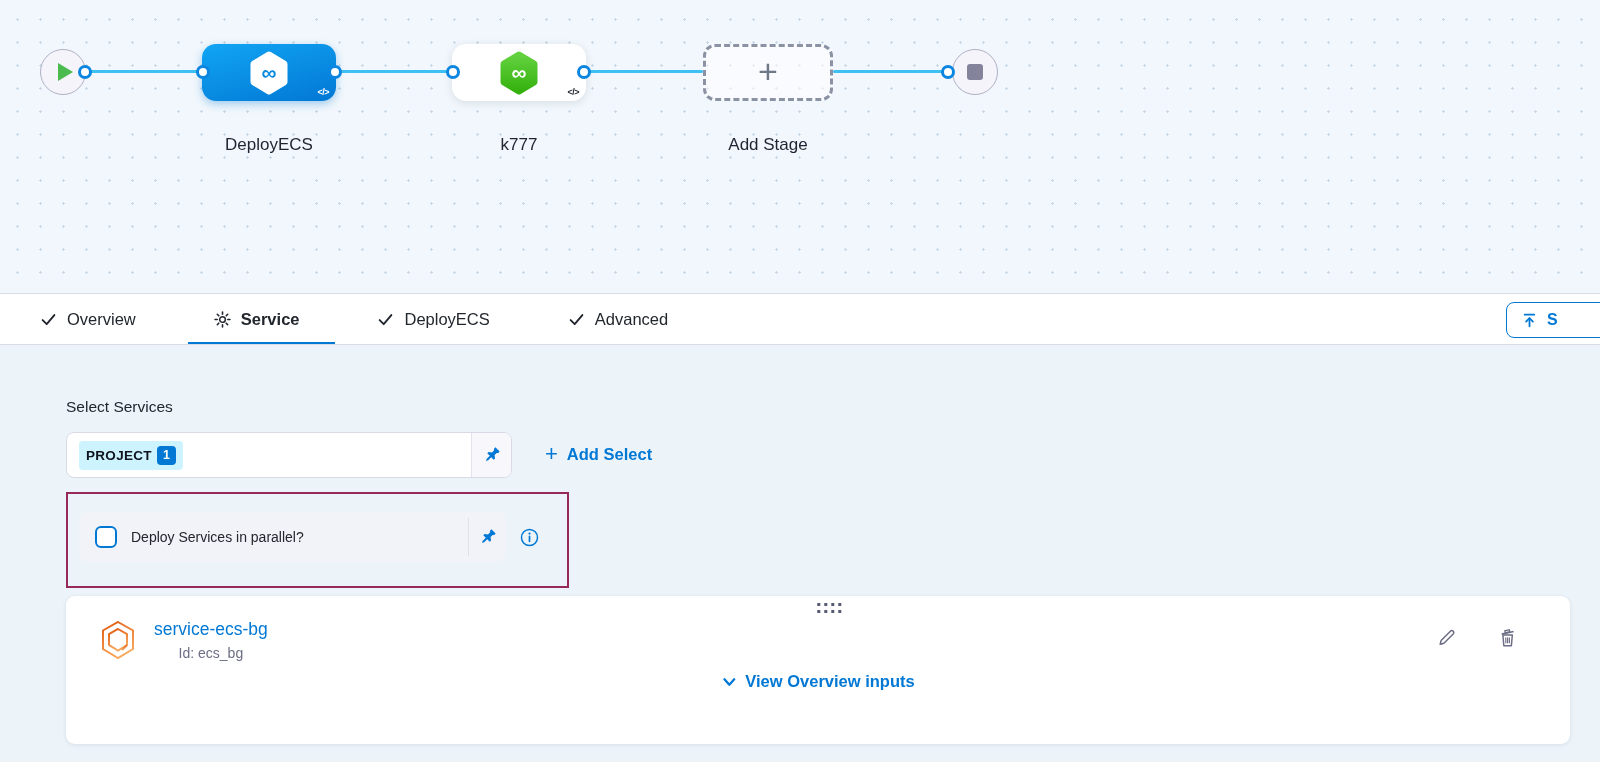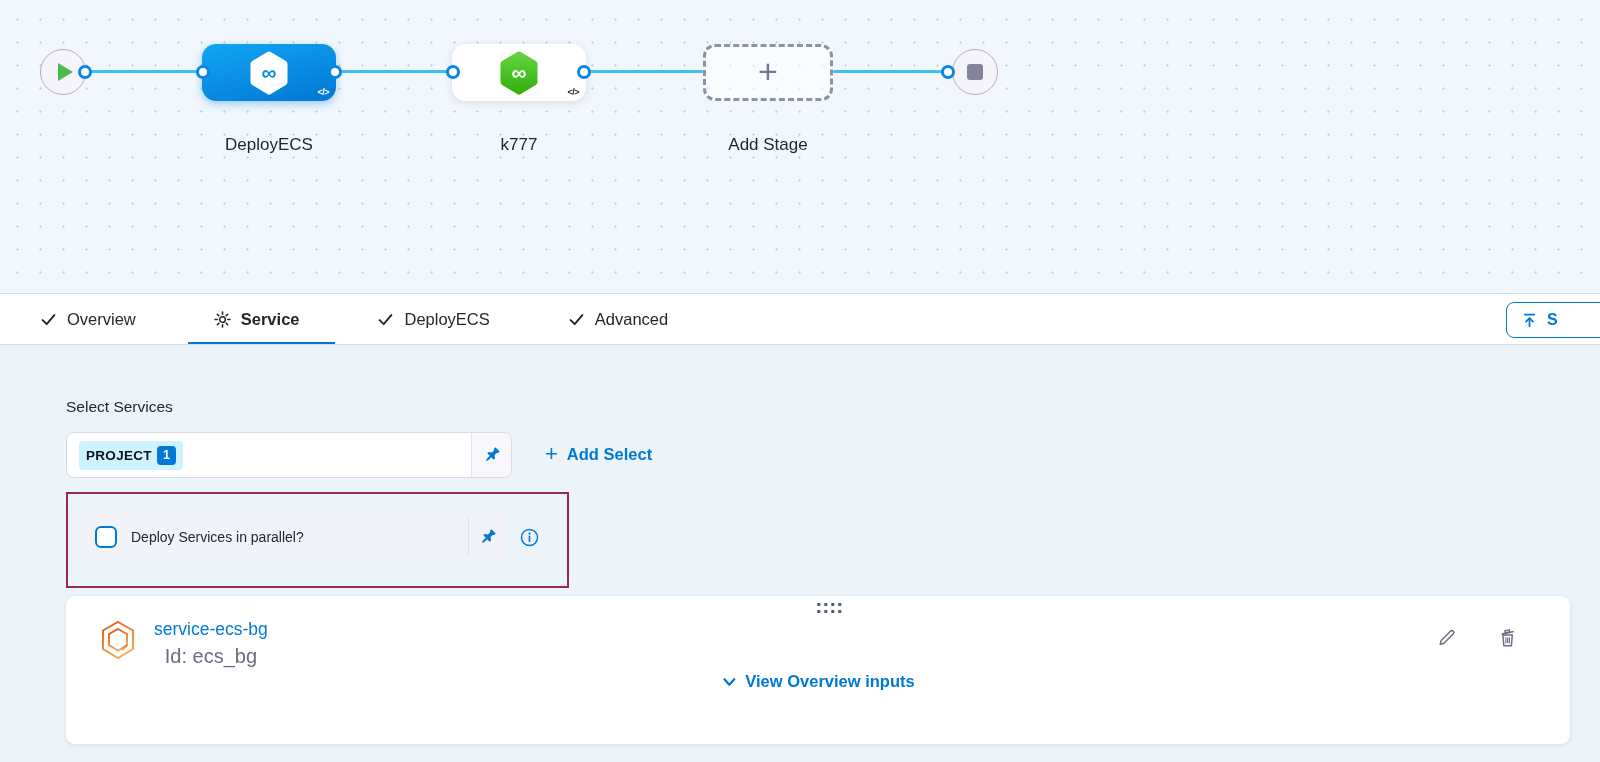--- a/index.html
+++ b/index.html
@@ -75,21 +75,21 @@
   .info-abs { position:absolute; left:520px; top:183px; }
 
   
   .service-card { position:absolute; left:66px; top:251px; width:1504px; height:148px; background:#fff;
          border-radius:9px; box-shadow:0 1px 4px rgba(40,41,61,.10); }
   .drag-handle { position:absolute; left:50%; top:7px; transform:translateX(-3%);
          display:grid; grid-template-columns:repeat(4,3px); grid-auto-rows:3px; gap:4px; cursor:grab; }
   .drag-handle i { background:#565b73; }
   .svc-left { position:absolute; left:32px; top:23px; display:flex; gap:16px;text-align:center; }
   .svc-title { color:#0278d5; font-size:17.5px; font-weight:500; cursor:pointer; }
-  .svc-id { color:#6b6d85; font-size:20px; margin-top:5px; }
+  .svc-id { color:#6b6d85; font-size:14px; margin-top:5px; }
   .svc-actions { position:absolute; right:52px; top:31px; display:flex; gap:40px; }
   .icon-btn { background:none; border:none; cursor:pointer; padding:0; line-height:0; }
   .view-inputs { position:absolute; left:50%; top:76px; transform:translateX(-50%);
          display:flex; align-items:center; gap:8px; color:#0278d5; font-size:16.5px; font-weight:bold;
          background:none; border:none; cursor:pointer; }
 
   .info-icon { display:inline-flex; }
 </style>
 </head>
 <body>

